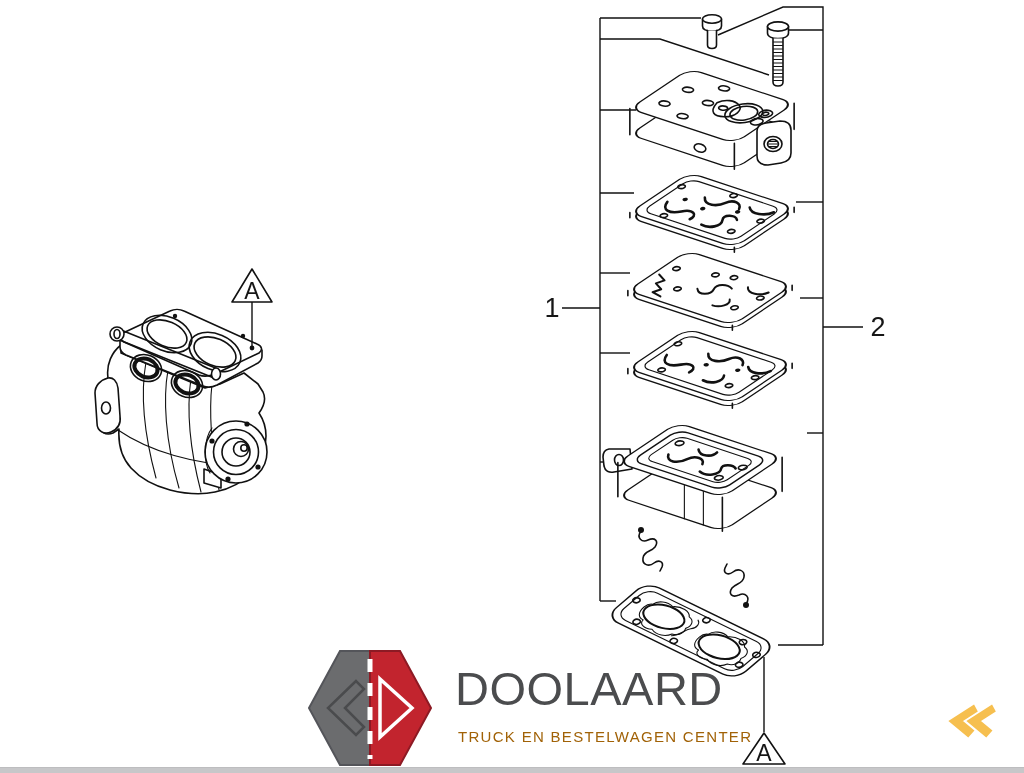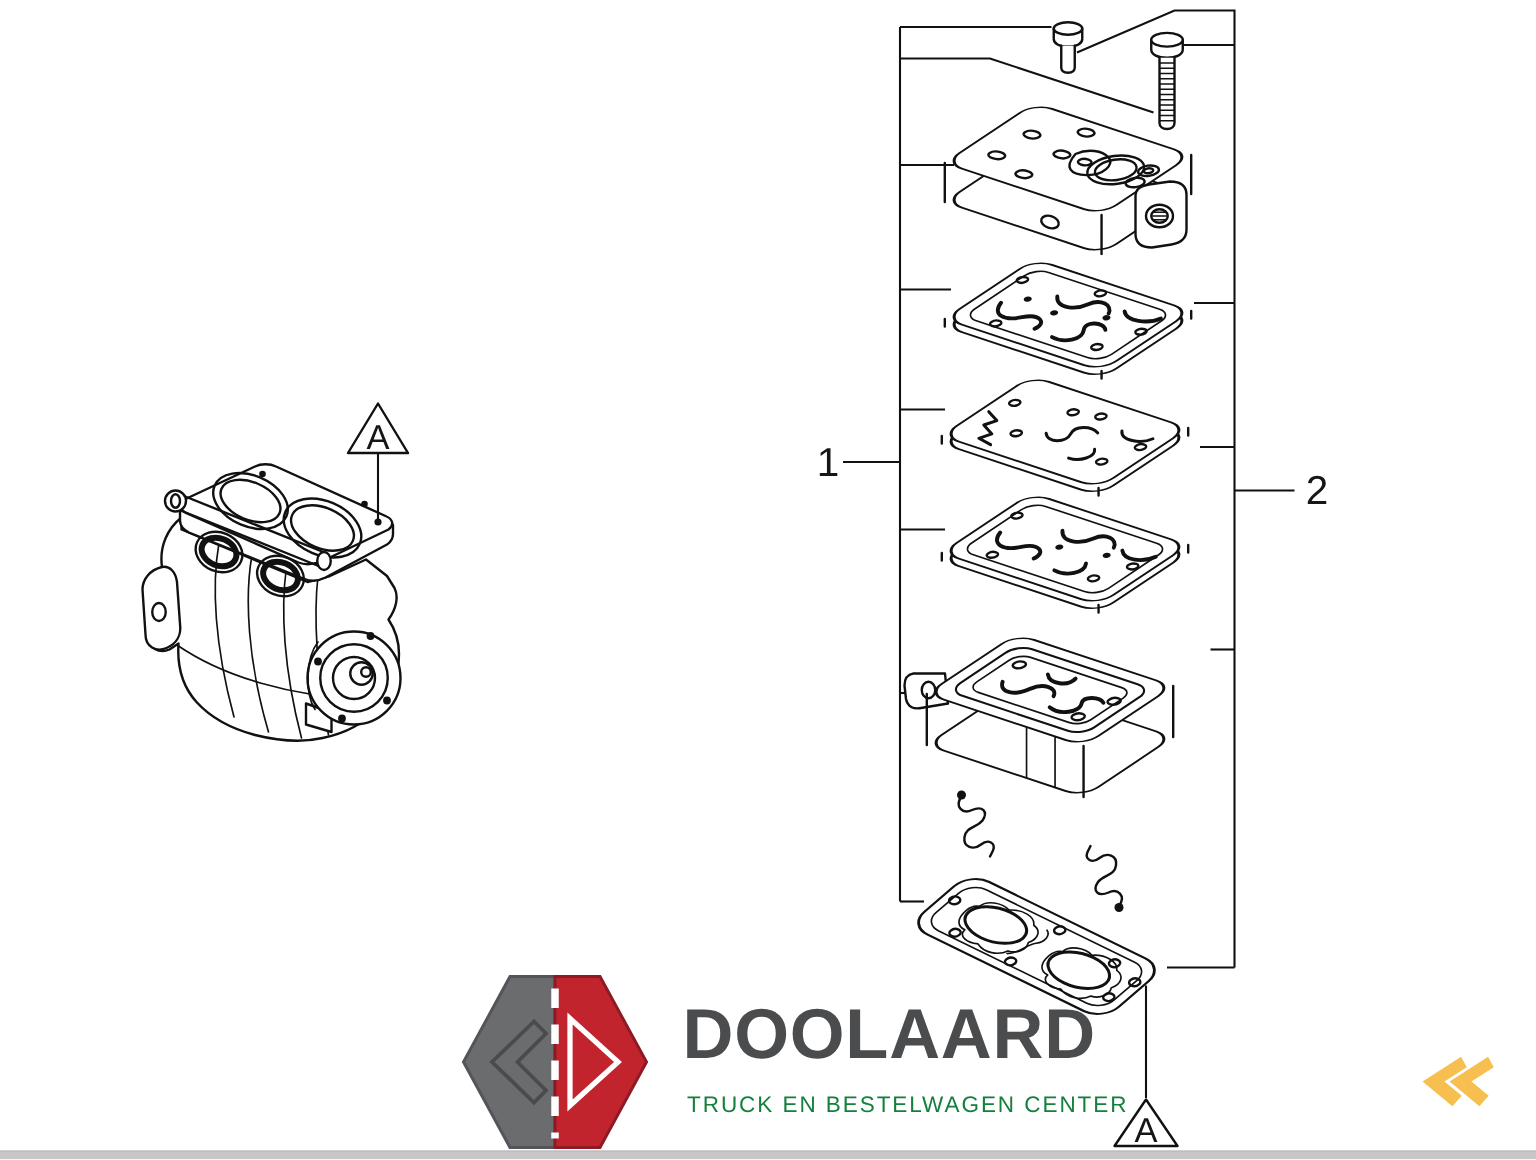--- a/index.html
+++ b/index.html
@@ -9,23 +9,23 @@
   .diagram-svg{position:absolute;left:0;top:0;}
   .ln{stroke:#111;stroke-width:1.6;fill:none;stroke-linejoin:round;stroke-linecap:round;}
   .wf{fill:#fff;}
   .thin{stroke-width:1.1;}
   .thick{stroke-width:2.6;}
   .bk{stroke:#111;stroke-width:1.4;fill:none;}
   .iso *{vector-effect:non-scaling-stroke;}
   .callout-num{font-size:27px;fill:#161616;}
   .marker-a{font-size:23px;fill:#161616;text-anchor:middle;}
   .branding{position:absolute;left:306px;top:647px;}
-  .logo-text{position:absolute;left:455px;top:661px;font-size:47px;font-weight:bold;
+  .logo-text{position:absolute;left:455px;top:661px;font-size:47px;font-weight:normal;
              color:#4b4c4e;letter-spacing:0.5px;white-space:nowrap;}
-  .tagline{position:absolute;left:458px;top:728px;font-size:15px;color:#15803d;
+  .tagline{position:absolute;left:458px;top:728px;font-size:15px;color:#a16207;
            letter-spacing:1.3px;white-space:nowrap;}
   .back-btn{position:absolute;left:944px;top:702px;width:52px;height:40px;cursor:pointer;}
   .footer-bar{position:absolute;left:0;bottom:0;width:1024px;height:5px;background:#c7c7c9;
               border-top:1px solid #bdbdbf;}
 </style>
 </head>
 <body>
 
 <div class="page">
 

